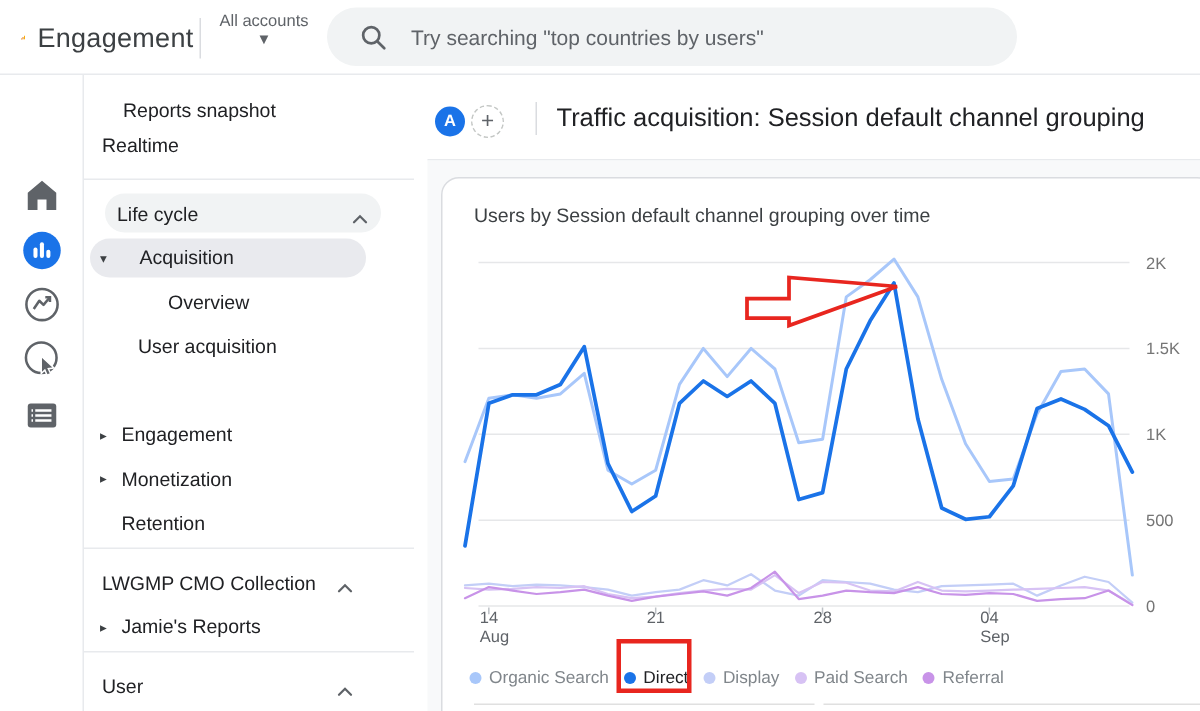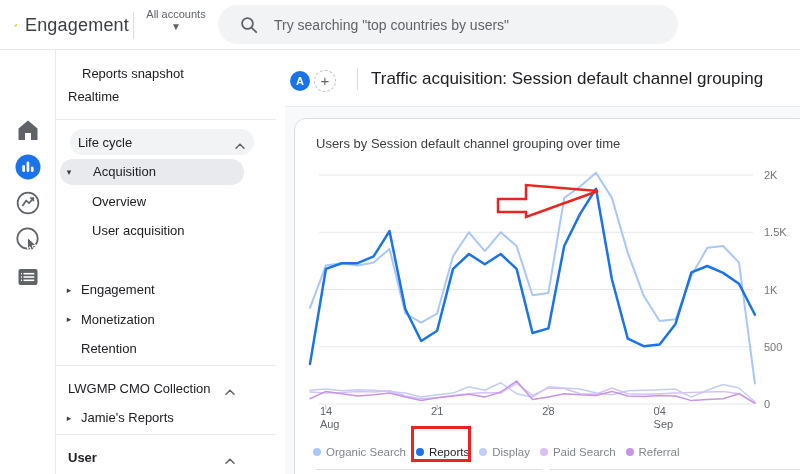--- a/index.html
+++ b/index.html
@@ -136,21 +136,21 @@
       <span class="lbl" style="margin-left: 8px;">Life cycle</span>
       <span class="chev"><svg width="12" height="8" viewBox="0 0 12 8">
           <path d="M2 6.2 6 2.2 10 6.2" fill="none" stroke="#5F6368" stroke-width="1.5" stroke-linecap="round"></path>
         </svg></span>
     </div>
     <div class="side-row activebg" style="top: 108.5px;">
       <span class="tri">▾</span>
       <span class="lbl" style="margin-left: 33px;">Acquisition</span>
     </div>
     <div class="side-row" style="top: 138px;">
-      <span class="lbl" style="margin-left: 32px;">Overview</span>
+      <span class="lbl" style="margin-left: 52px;">Overview</span>
     </div>
     <div class="side-row" style="top: 167.5px;">
       <span class="lbl" style="margin-left: 32px;">User acquisition</span>
     </div>
     <div class="side-row" style="top: 226.5px;">
       <span class="tri">▸</span>
       <span class="lbl" style="margin-left: 21px;">Engagement</span>
     </div>
     <div class="side-row" style="top: 256px;">
       <span class="tri">▸</span>
@@ -164,21 +164,21 @@
       <span class="lbl" style="margin-left: 8px;">LWGMP CMO Collection</span>
       <span class="chev"><svg width="12" height="8" viewBox="0 0 12 8">
           <path d="M2 6.2 6 2.2 10 6.2" fill="none" stroke="#5F6368" stroke-width="1.5" stroke-linecap="round"></path>
         </svg></span>
     </div>
     <div class="side-row" style="top: 354.5px;">
       <span class="tri">▸</span>
       <span class="lbl" style="margin-left: 21px;">Jamie's Reports</span>
     </div>
     <div class="side-divider" style="top: 384px;"></div>
-    <div class="side-row" style="top: 394px; font-weight: bold;">
+    <div class="side-row" style="top: 394px;">
       <span class="lbl" style="margin-left: 8px;">User</span>
       <span class="chev"><svg width="12" height="8" viewBox="0 0 12 8">
           <path d="M2 6.2 6 2.2 10 6.2" fill="none" stroke="#5F6368" stroke-width="1.5" stroke-linecap="round"></path>
         </svg></span>
     </div>
   </div>
 
 <div id="main-header">
   <div id="avatar">A</div>
   <div id="plus-btn">+</div>
@@ -217,21 +217,21 @@
         <polyline points="15.0,206.9 30.9,111.9 46.8,106.2 62.7,106.2 78.6,99.3 94.5,74.1 110.3,152.0 126.2,184.0 142.1,173.7 158.0,111.9 173.9,97.0 189.8,107.3 205.7,97.0 221.6,111.9 237.5,176.0 253.4,171.4 269.2,89.0 285.1,56.9 301.0,31.7 316.9,122.2 332.8,181.7 348.7,189.2 364.6,187.5 380.5,166.9 396.4,115.3 412.3,109.0 428.1,115.9 444.0,126.8 459.9,157.7" fill="none" stroke="#1A73E8" stroke-width="2.5" stroke-linejoin="round" stroke-linecap="round"></polyline>
         <polygon points="203,42 231,42 231,28 303,34 231,60 231,55 203,55" fill="none" stroke="#E8261F" stroke-width="2.5" stroke-linejoin="miter"></polygon>
       </svg>
     <div id="legend">
         <div class="legend-item">
           <span class="dot" style="background: rgb(168, 199, 250);"></span>
           <span>Organic Search</span>
         </div>
         <div class="legend-item active">
           <span class="dot" style="background: rgb(26, 115, 232);"></span>
-          <span>Reports</span>
+          <span>Direct</span>
           <div class="red-box" style="border-color: rgb(232, 38, 31);"></div>
         </div>
         <div class="legend-item">
           <span class="dot" style="background: rgb(195, 206, 247);"></span>
           <span>Display</span>
         </div>
         <div class="legend-item">
           <span class="dot" style="background: rgb(215, 194, 244);"></span>
           <span>Paid Search</span>
         </div>

